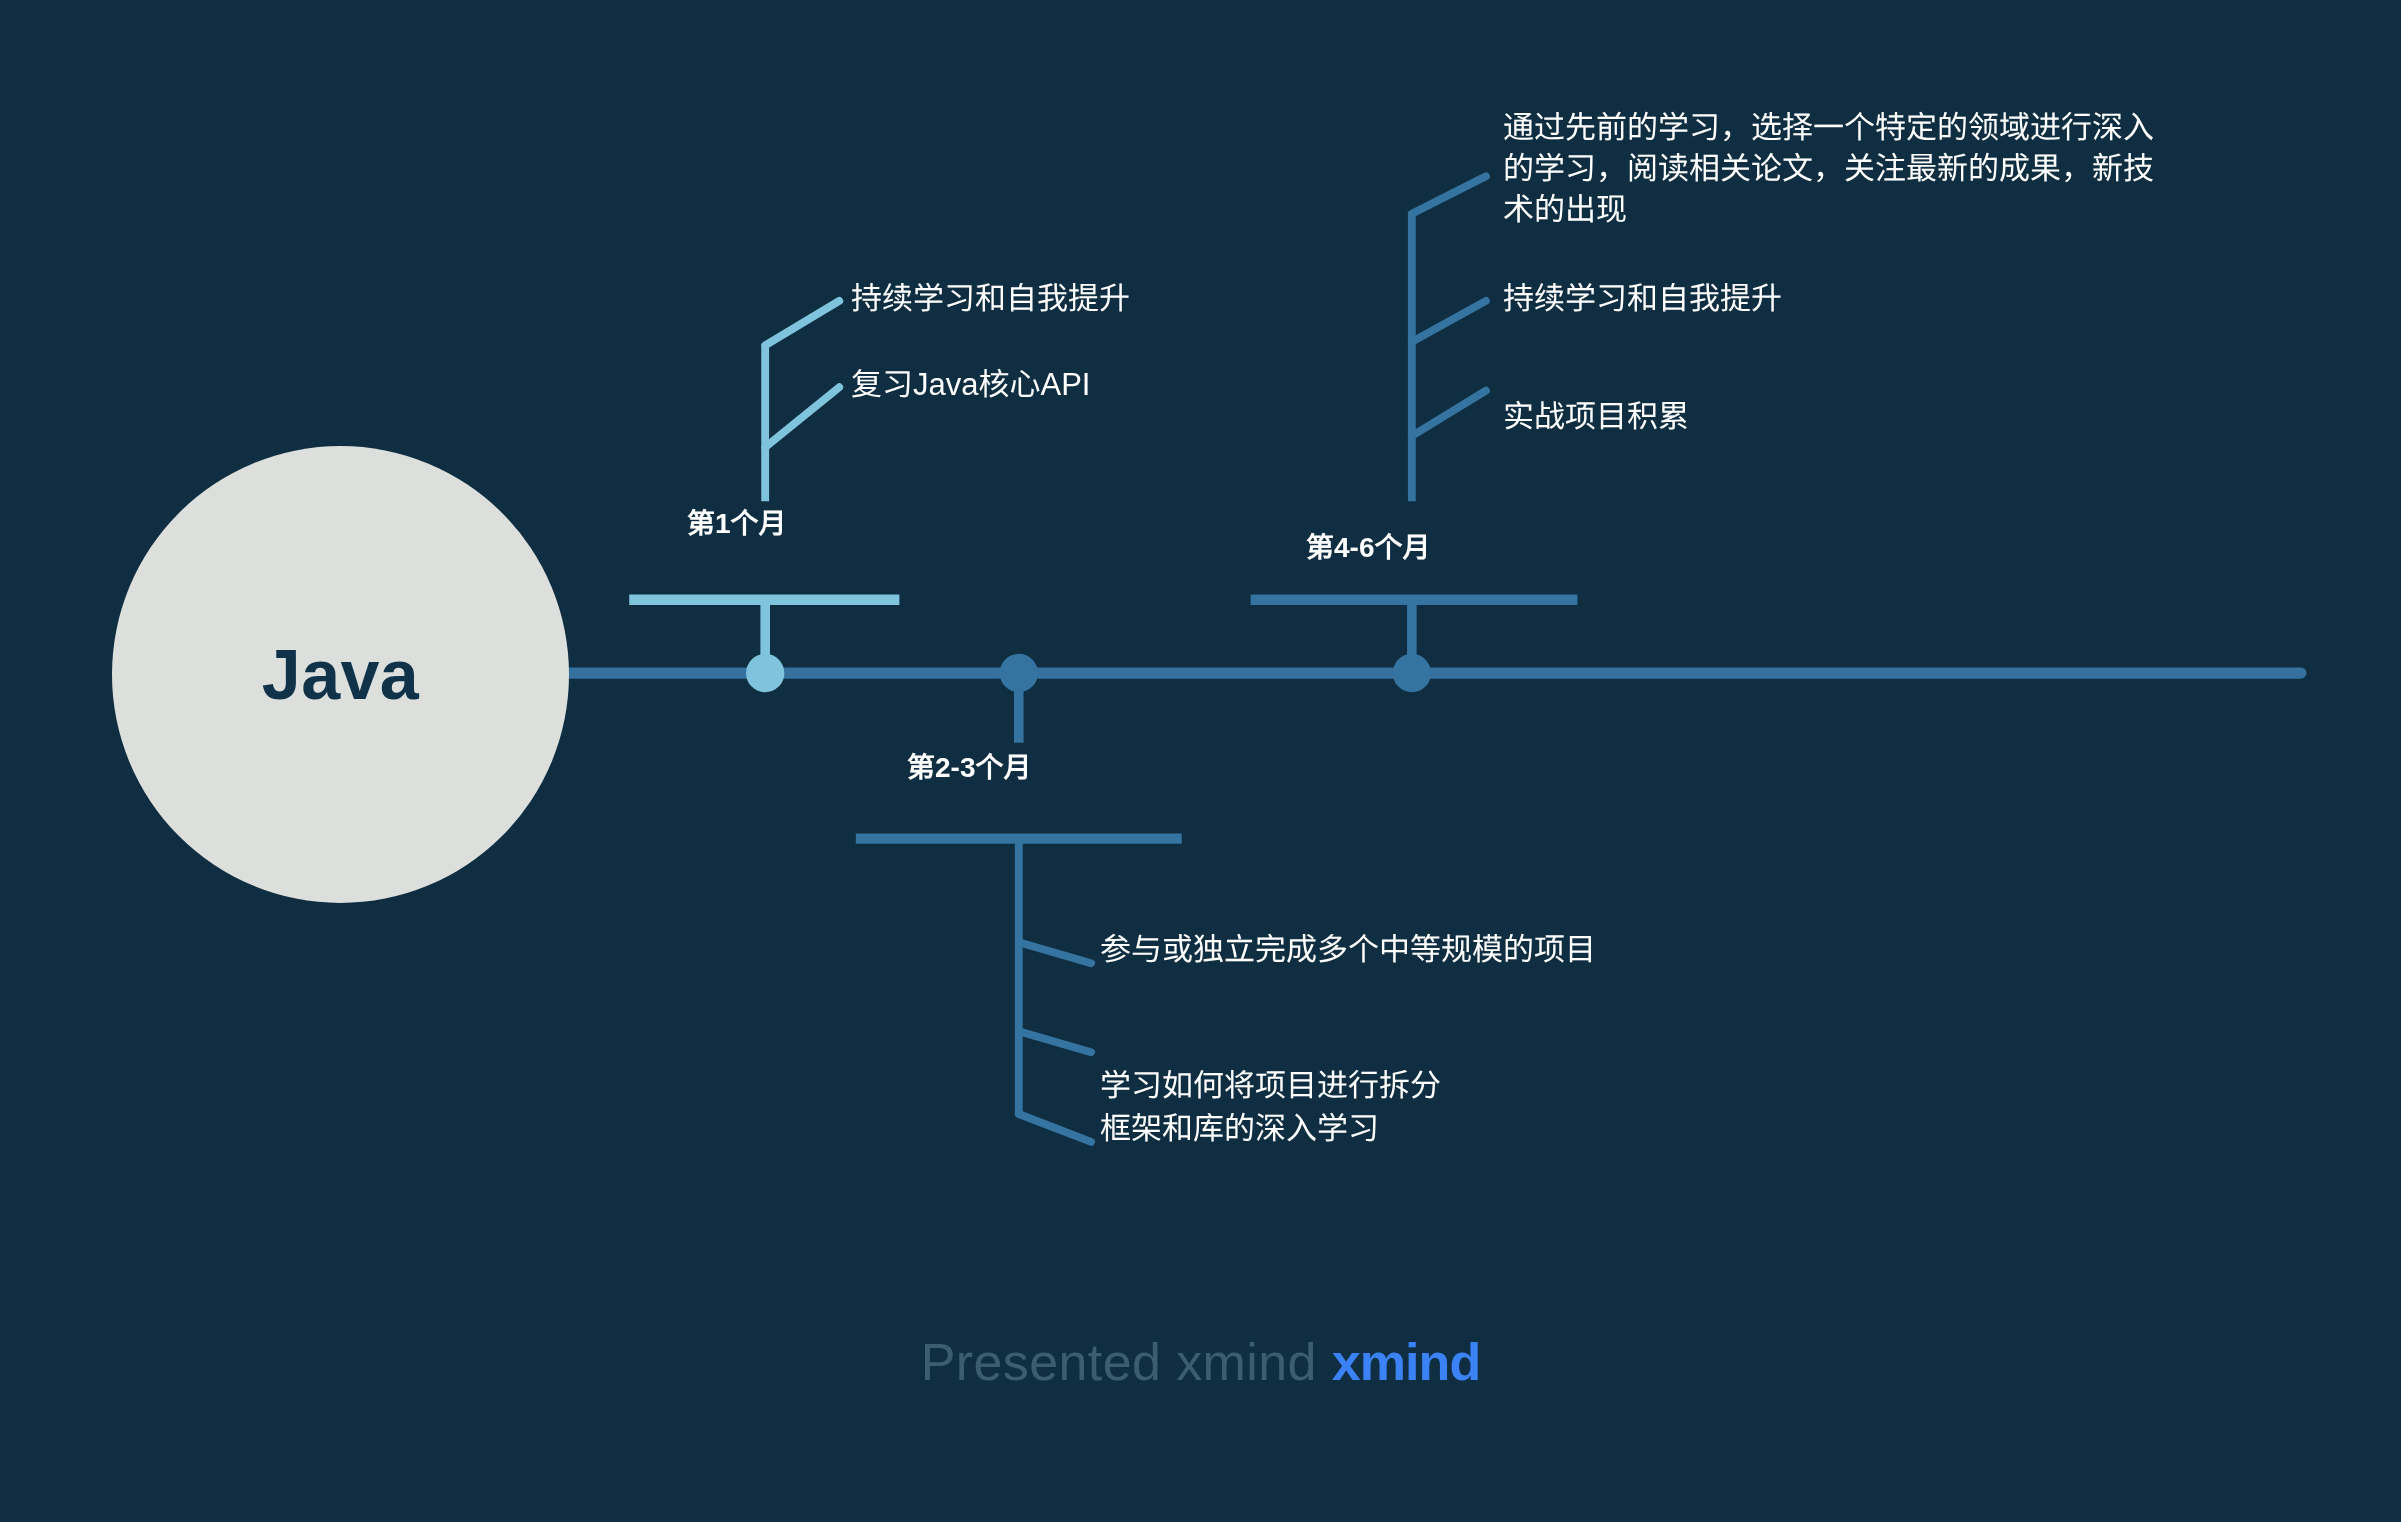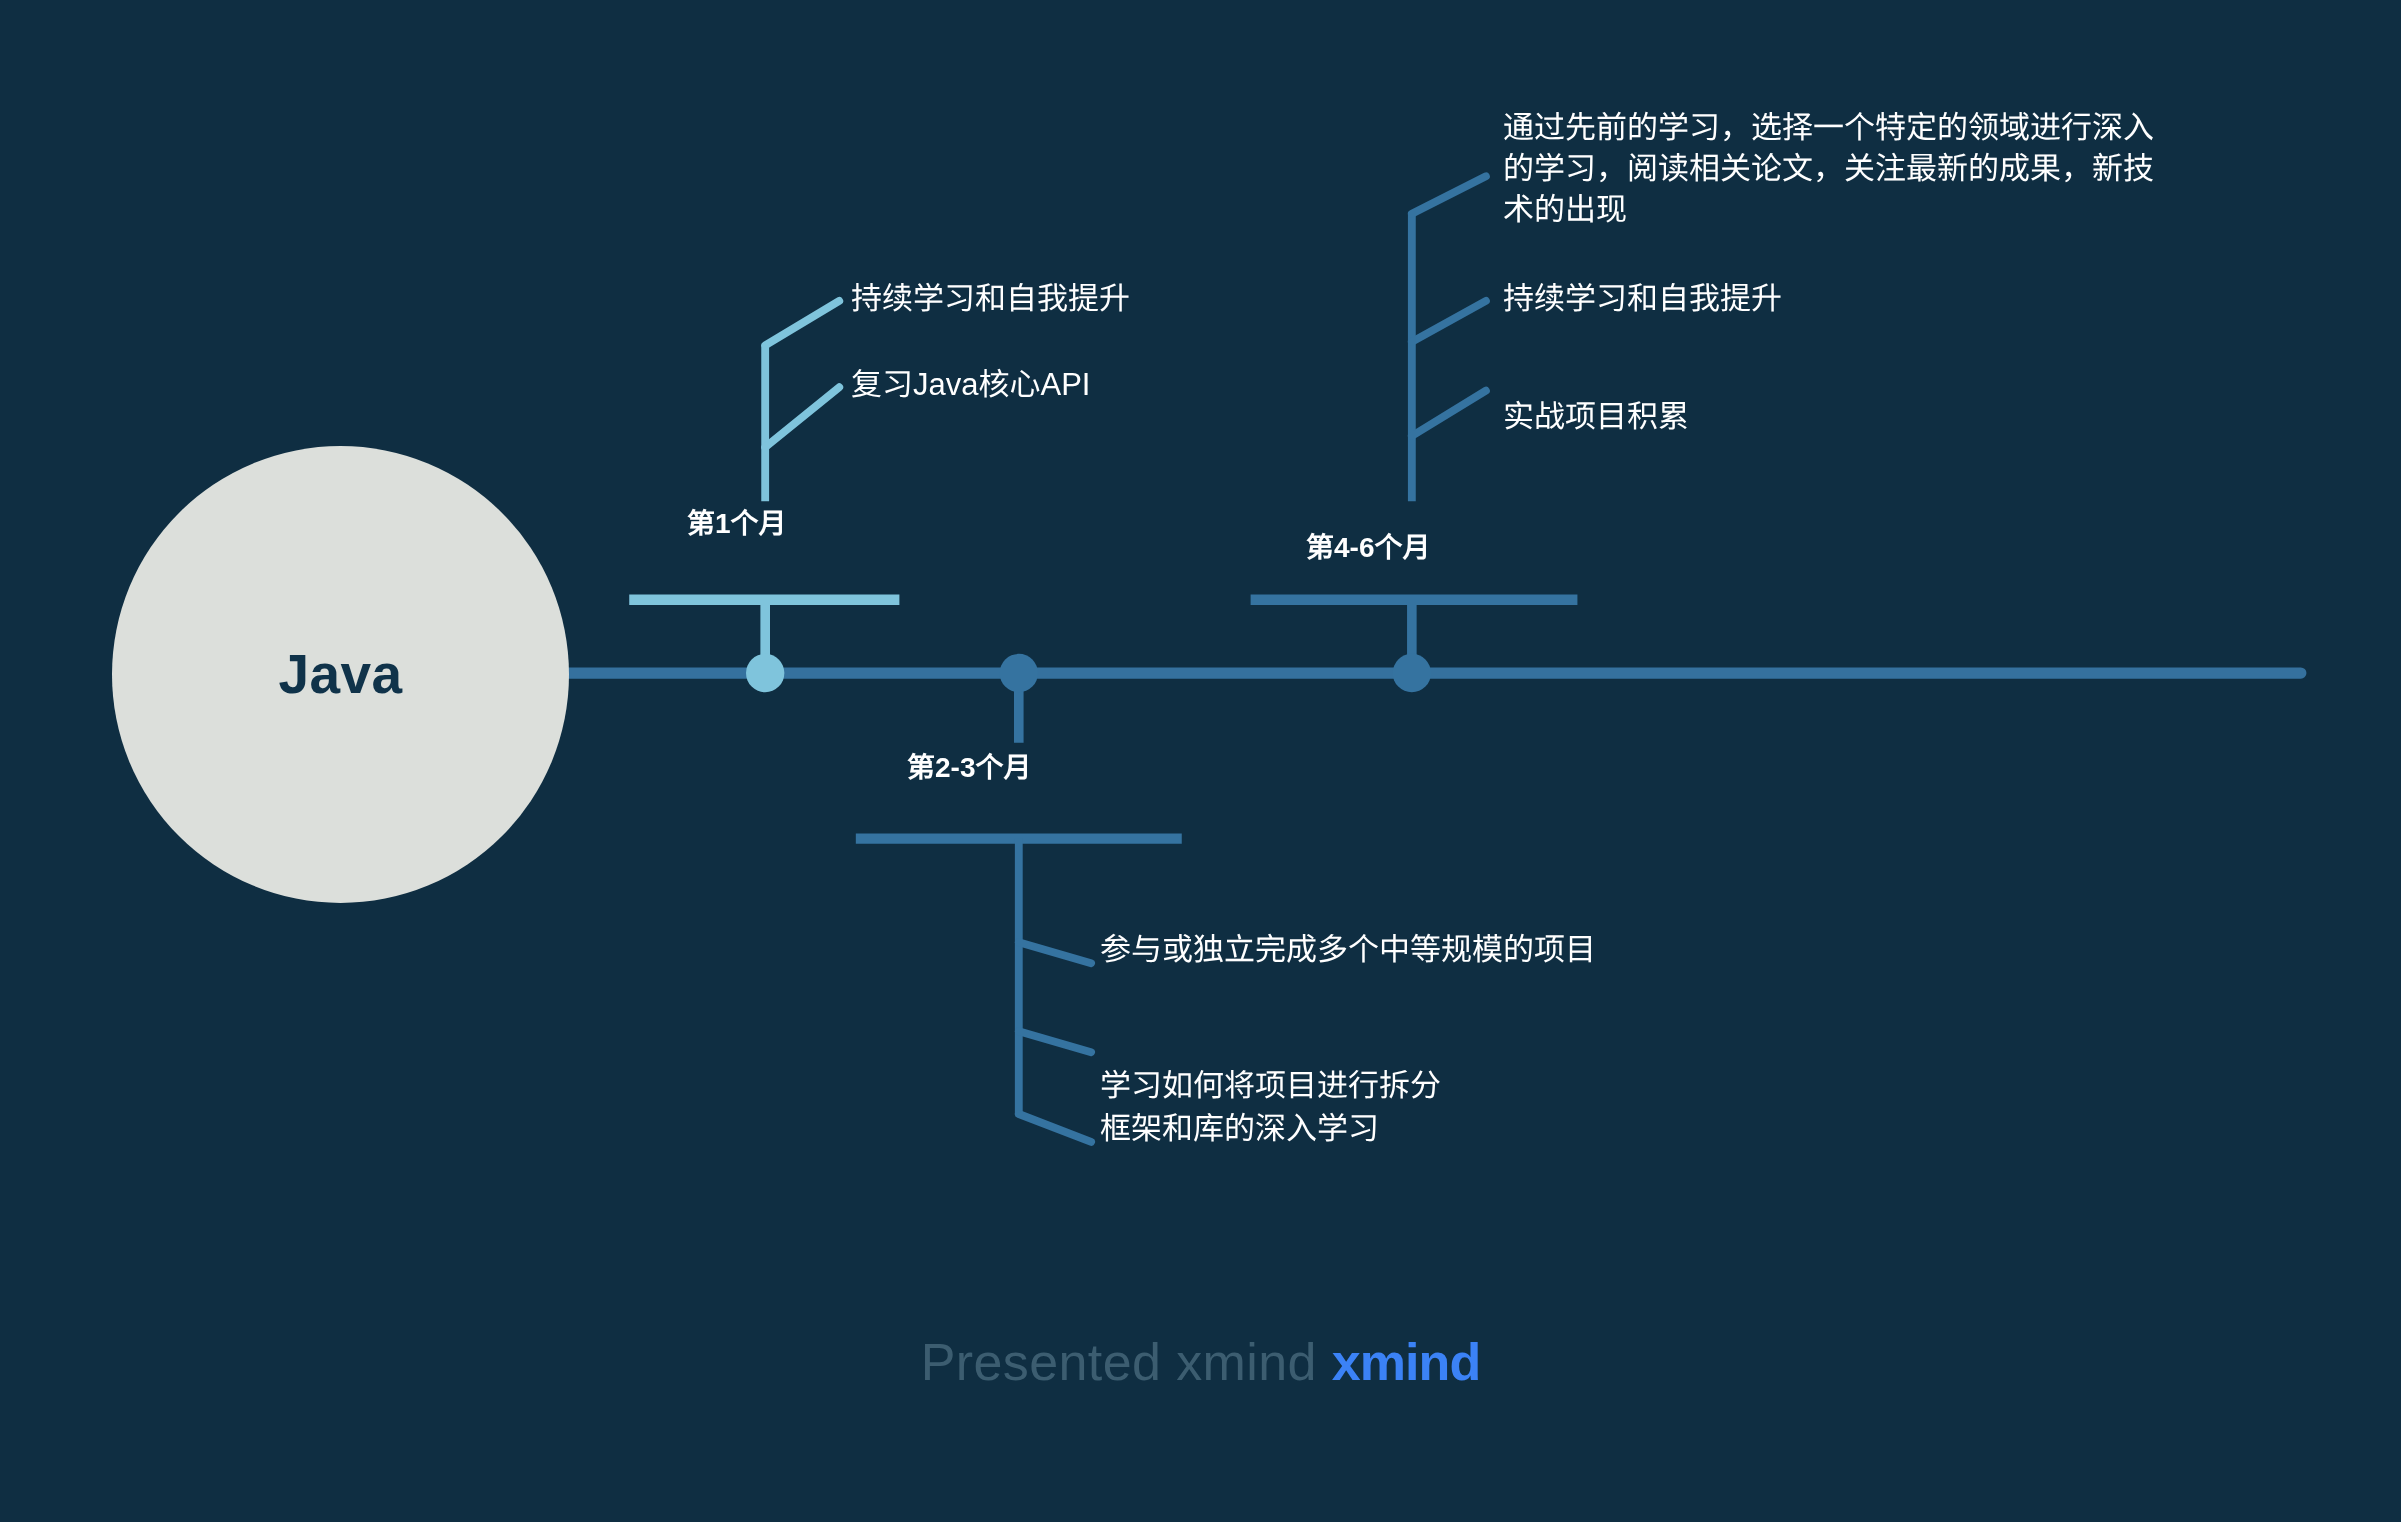--- a/index.html
+++ b/index.html
@@ -34,21 +34,21 @@
     width: 457px;
     height: 457px;
     border-radius: 50%;
     background: #dcdfdb;
     display: flex;
     align-items: center;
     justify-content: center;
     z-index: 3;
   }
   .root-label {
-    font-size: 55px;
+    font-size: 70px;
     font-weight: bold;
     color: #10334a;
     letter-spacing: 0.4px;
     line-height: 1;
   }
 
   
   .branch-title {
     position: absolute;
     color: #ffffff;

